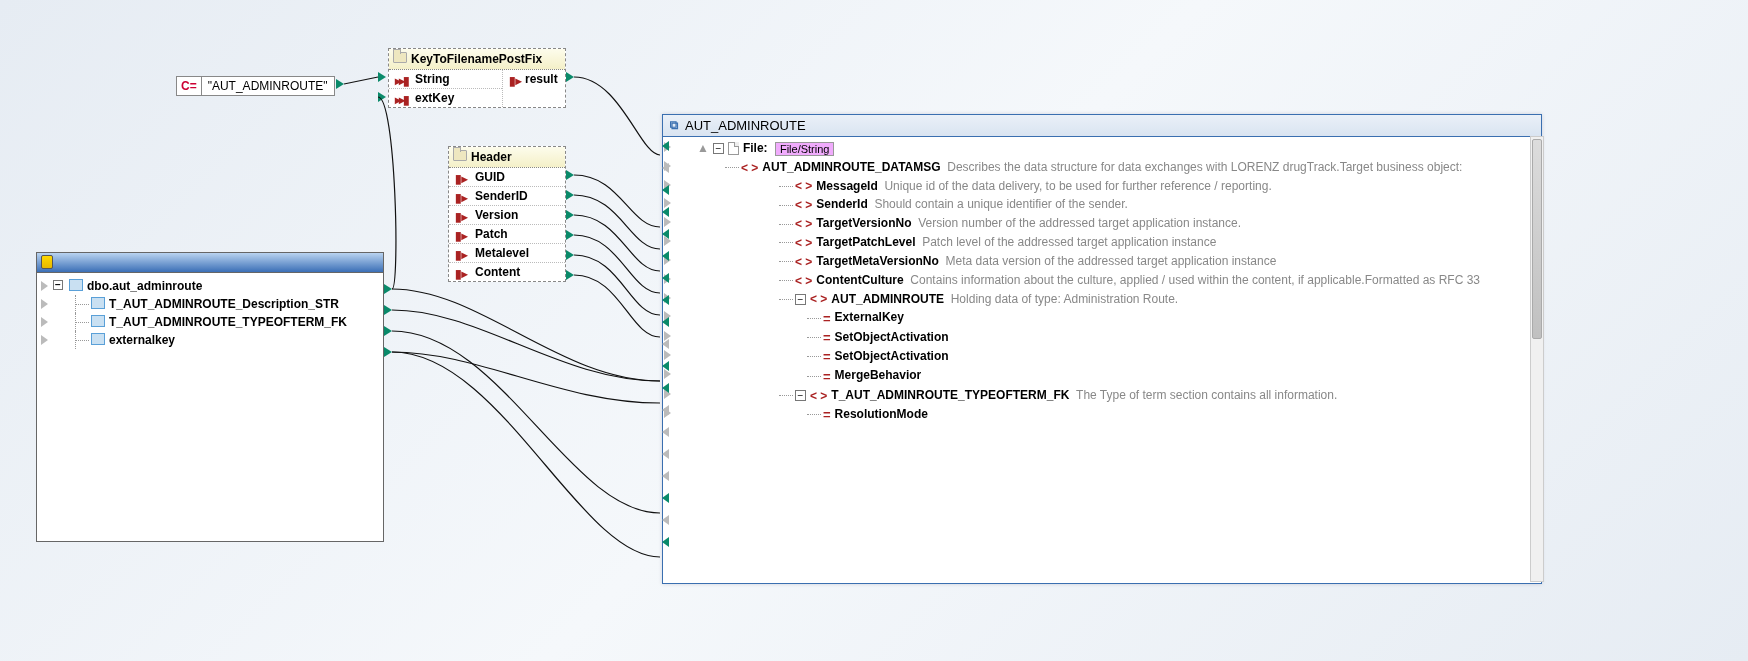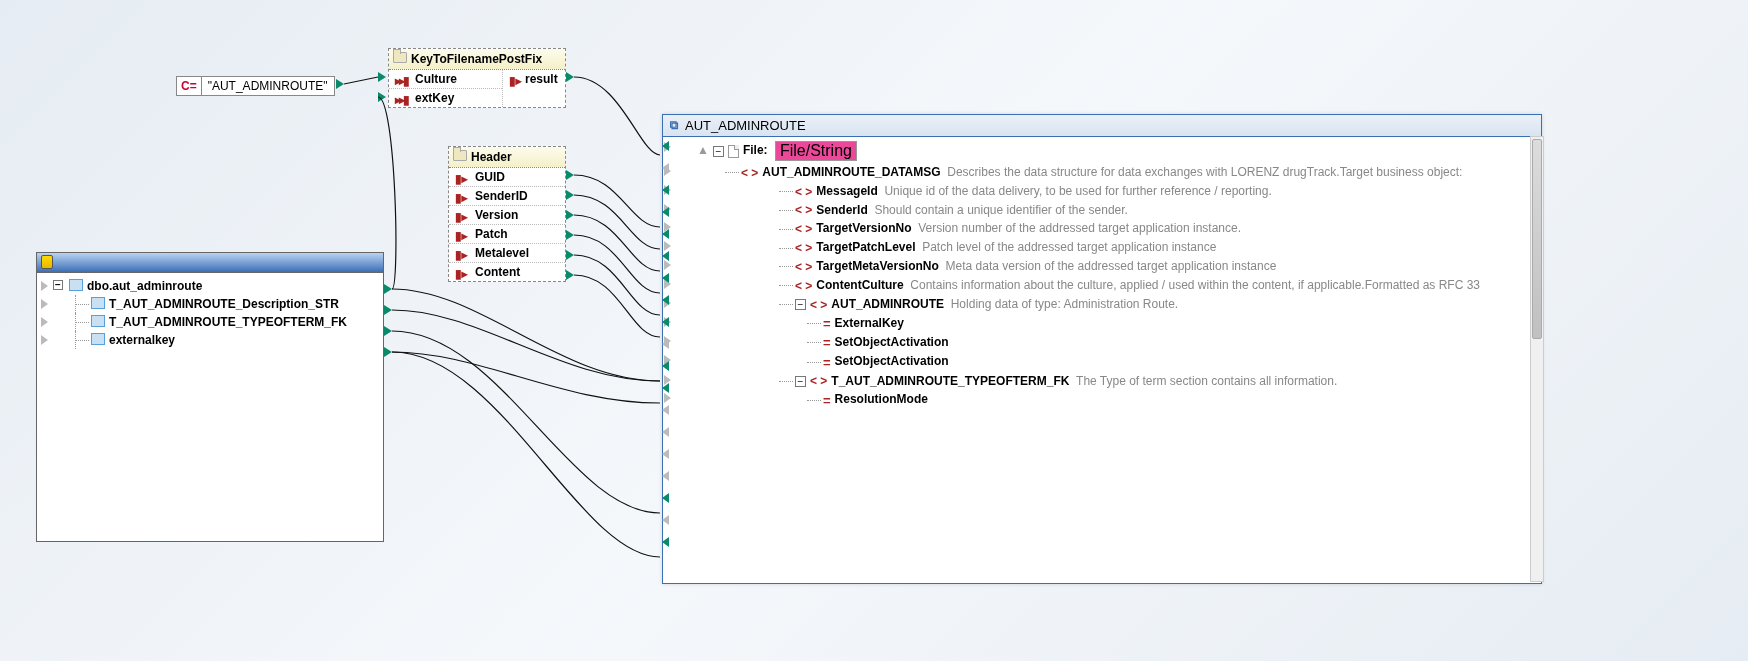--- a/index.html
+++ b/index.html
@@ -147,21 +147,21 @@
   .pageicon::after{content:"";position:absolute;right:-1px;top:-1px;width:4px;height:4px;background:#eee;border-left:1px solid #999;border-bottom:1px solid #999;}
   .tag {
     display:inline-block;color:#a22;font-weight:bold;margin-right:4px;vertical-align:middle;
   }
   .eqicon {
     display:inline-block;color:#a22;font-weight:bold;margin-right:4px;vertical-align:middle;font-size:13px;
   }
   .bold{font-weight:bold;}
   .desc{color:#888;font-weight:normal;}
   .btn {
-    display:inline-block;border:1px solid #999;background:#ec4899;padding:0 4px;margin-left:4px;font-size:16px;vertical-align:middle;
+    display:inline-block;border:1px solid #999;background:#f0abfc;padding:0 4px;margin-left:4px;font-size:11px;vertical-align:middle;
   }
   .dots { display:inline-block;width:14px;border-bottom:1px dotted #999;margin:0 2px;vertical-align:middle;}
 
   
   .rports {
     position:absolute; right:-1px; top:22px; bottom:0; width:10px;
   }
   .rports .p {
     position:absolute; right:0;
     width:0;height:0;border-top:5px solid transparent;border-bottom:5px solid transparent;border-left:7px solid #bbb;
@@ -203,21 +203,21 @@
 
 <div class="node dashed" style="left:388px; top:48px; width:178px;">
   <div class="titlebar">
     <span class="folder"></span>
     <span>KeyToFilenamePostFix</span>
   </div>
   <div style="display:flex;">
     <div style="flex:1;border-right:1px dotted #bbb;">
       <div class="row">
         <span class="arrows-in">▸▸▮</span>
-        <span>Culture</span>
+        <span>String</span>
       </div>
       <div class="row">
         <span class="arrows-in">▸▸▮</span>
         <span>extKey</span>
       </div>
     </div>
     <div style="width:62px;">
       <div class="row" style="padding-left:22px;">
         <span class="arrow-out">▮▸</span>
         <span>result</span>
@@ -297,20 +297,21 @@
       <div class="tline indent4"><span class="port-left"></span><span class="dots"></span><span class="tag">&lt;&nbsp;&gt;</span><span class="bold">MessageId</span> &nbsp;<span class="desc">Unique id of the data delivery, to be used for further reference / reporting.</span></div>
       <div class="tline indent4"><span class="port-left"></span><span class="dots"></span><span class="tag">&lt;&nbsp;&gt;</span><span class="bold">SenderId</span> &nbsp;<span class="desc">Should contain a unique identifier of the sender.</span></div>
       <div class="tline indent4"><span class="port-left"></span><span class="dots"></span><span class="tag">&lt;&nbsp;&gt;</span><span class="bold">TargetVersionNo</span> &nbsp;<span class="desc">Version number of the addressed target application instance.</span></div>
       <div class="tline indent4"><span class="port-left"></span><span class="dots"></span><span class="tag">&lt;&nbsp;&gt;</span><span class="bold">TargetPatchLevel</span> &nbsp;<span class="desc">Patch level of the addressed target application instance</span></div>
       <div class="tline indent4"><span class="port-left"></span><span class="dots"></span><span class="tag">&lt;&nbsp;&gt;</span><span class="bold">TargetMetaVersionNo</span> &nbsp;<span class="desc">Meta data version of the addressed target application instance</span></div>
       <div class="tline indent4"><span class="port-left"></span><span class="dots"></span><span class="tag">&lt;&nbsp;&gt;</span><span class="bold">ContentCulture</span> &nbsp;<span class="desc">Contains information about the culture, applied / used within the content, if applicable.Formatted as RFC 33</span></div>
       <div class="tline indent4"><span class="port-left"></span><span class="dots"></span><span class="toggle">−</span><span class="tag">&lt;&nbsp;&gt;</span><span class="bold">AUT_ADMINROUTE</span> &nbsp;<span class="desc">Holding data of type: Administration Route.</span></div>
       <div class="tline indent5"><span class="port-left"></span><span class="dots"></span><span class="eqicon">=</span><span class="bold">ExternalKey</span></div>
       <div class="tline indent5"><span class="port-left"></span><span class="dots"></span><span class="eqicon">=</span><span class="bold">SetObjectActivation</span></div>
       <div class="tline indent5"><span class="port-left"></span><span class="dots"></span><span class="eqicon">=</span><span class="bold">SetObjectActivation</span></div>
+      <div class="tline indent5"><span class="port-left"></span><span class="dots"></span><span class="eqicon">=</span><span class="bold">MergeBehavior</span></div>
       <div class="tline indent4"><span class="port-left"></span><span class="dots"></span><span class="toggle">−</span><span class="tag">&lt;&nbsp;&gt;</span><span class="bold">T_AUT_ADMINROUTE_TYPEOFTERM_FK</span> &nbsp;<span class="desc">The Type of term section contains all information.</span></div>
       <div class="tline indent5"><span class="port-left"></span><span class="dots"></span><span class="eqicon">=</span><span class="bold">ResolutionMode</span></div>
     </div>
 
   <div class="lports" id="lports">
       <div class="p active" style="top: 4px;"></div>
       <div class="p" style="top: 26px;"></div>
       <div class="p active" style="top: 48px;"></div>
       <div class="p active" style="top: 70px;"></div>
       <div class="p active" style="top: 92px;"></div>

